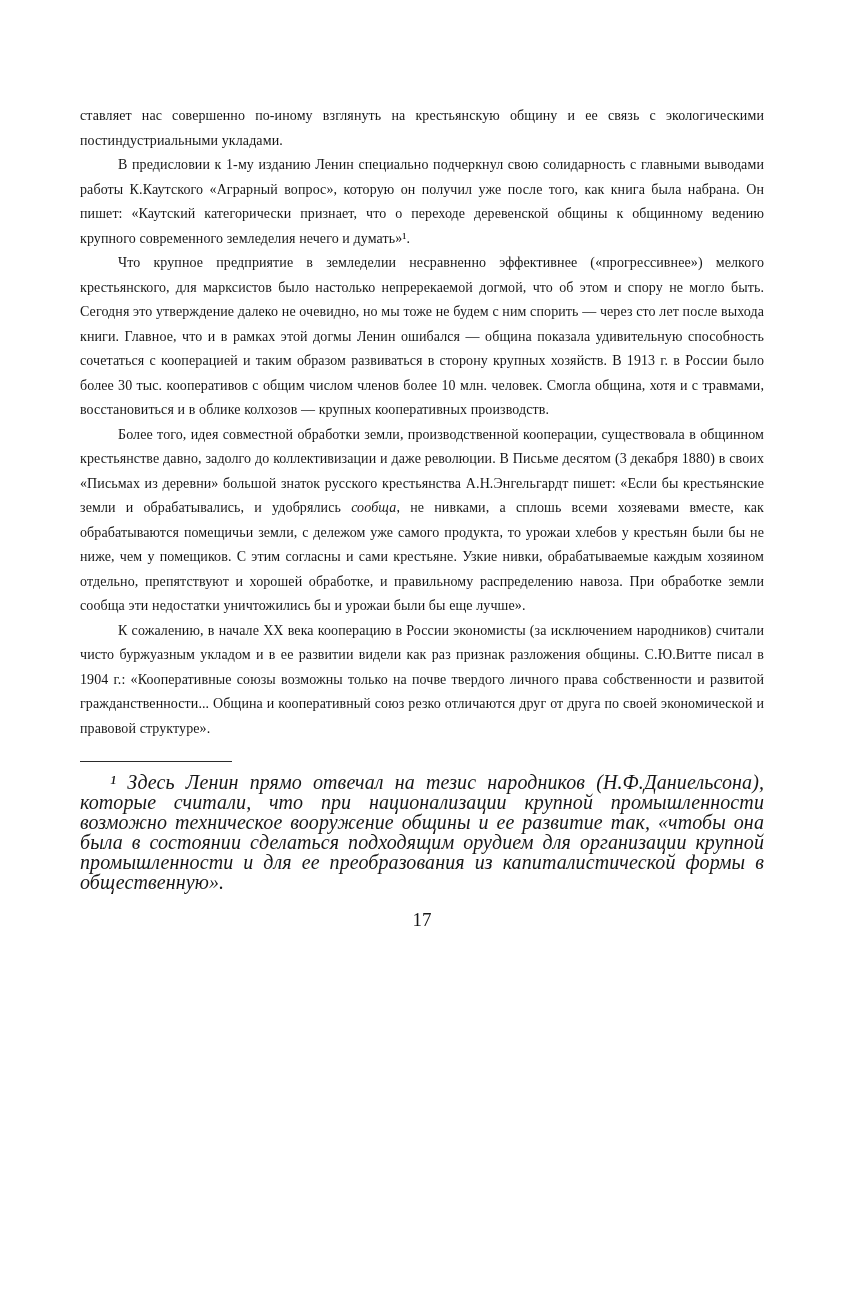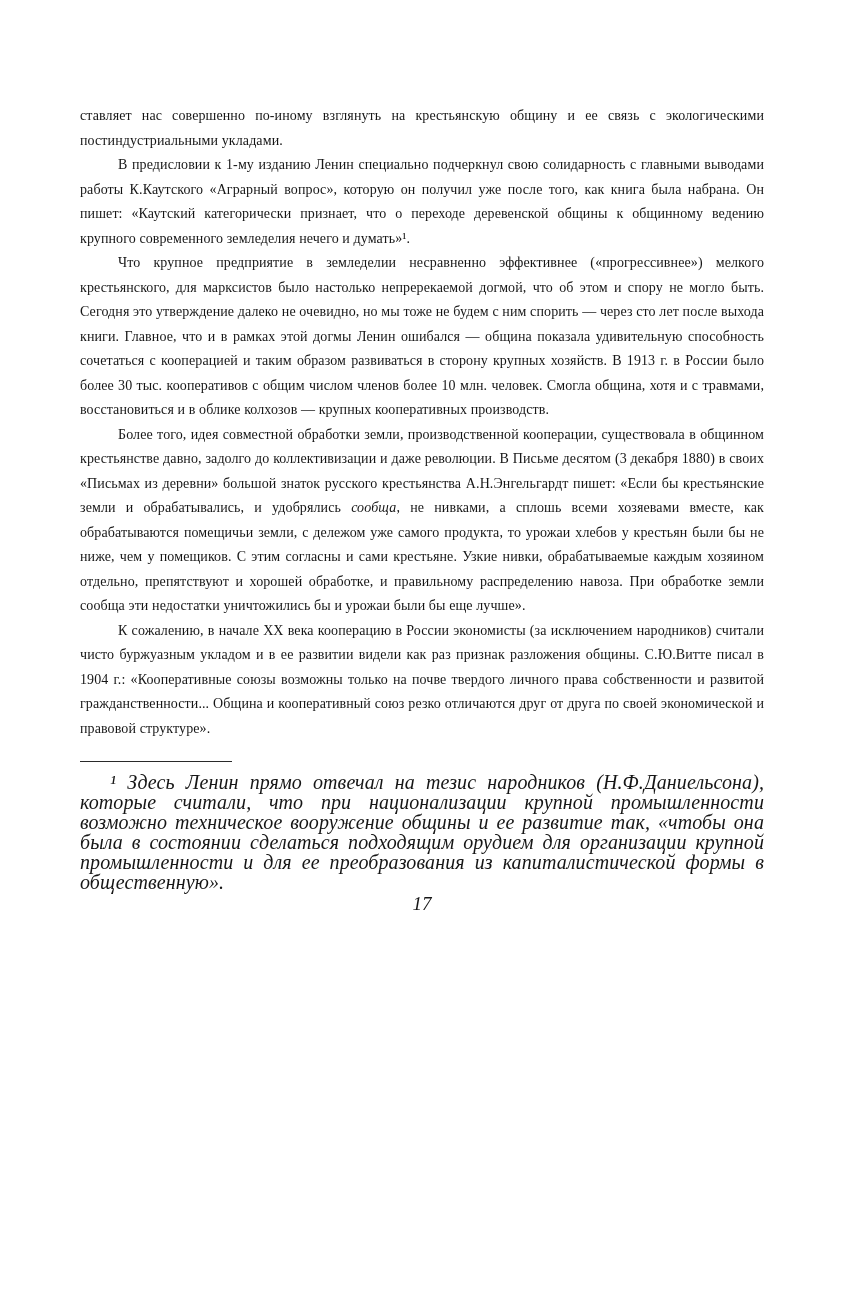--- a/index.html
+++ b/index.html
@@ -40,24 +40,24 @@
   }
   .footnote {
     font-size: 20px;
     line-height: 20px;
     text-align: justify;
     text-indent: 30px;
     letter-spacing: 0.1px;
     font-style: italic;
   }
   .page-number {
+    margin-top: 16px;
     text-align: center;
     font-size: 19px;
     line-height: 24px;
-    font-style: italic;
   }
 </style>
 </head>
 <body>
 
 <div class="page">
   <main class="body-text" id="paragraphs">
       <p class="para"><span>ставляет нас совершенно по-иному взглянуть на крестьянскую общину и ее связь с экологическими постиндустриальными укладами.</span></p>
       <p class="para indent"><span>В предисловии к 1-му изданию Ленин специально подчеркнул свою солидарность с главными выводами работы К.Каутского «Аграрный вопрос», которую он получил уже после того, как книга была набрана. Он пишет: «Каутский категорически признает, что о переходе деревенской общины к общинному ведению крупного современного земледелия нечего и думать»¹.</span></p>
       <p class="para indent"><span>Что крупное предприятие в земледелии несравненно эффективнее («прогрессивнее») мелкого крестьянского, для марксистов было настолько непререкаемой догмой, что об этом и спору не могло быть. Сегодня это утверждение далеко не очевидно, но мы тоже не будем с ним спорить — через сто лет после выхода книги. Главное, что и в рамках этой догмы Ленин ошибался — община показала удивительную способность сочетаться с кооперацией и таким образом развиваться в сторону крупных хозяйств. В 1913 г. в России было более 30 тыс. кооперативов с общим числом членов более 10 млн. человек. Смогла община, хотя и с травмами, восстановиться и в облике колхозов — крупных кооперативных производств.</span></p>

